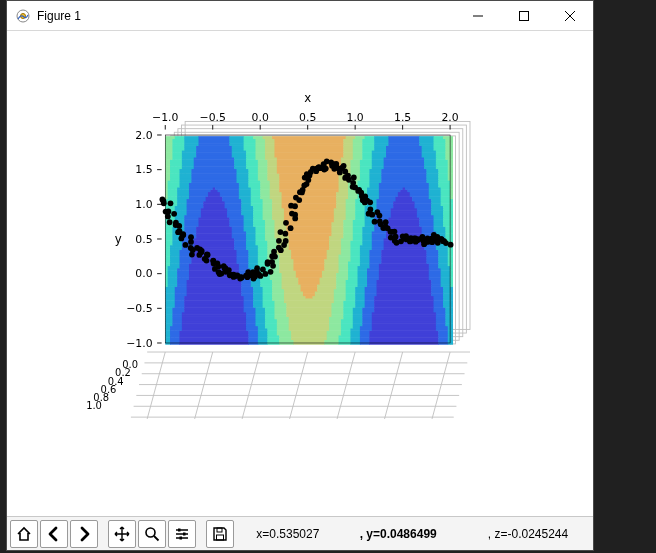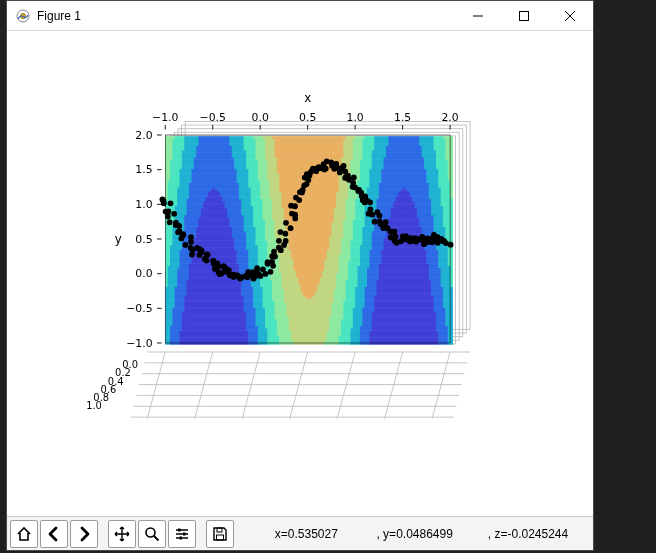--- a/index.html
+++ b/index.html
@@ -43,22 +43,22 @@
     width:28px; height:28px; margin:3px 1px;
     border:1px solid #9a9a9a; background:#fff;
     display:flex; align-items:center; justify-content:center;
     border-radius:2px;
   }
   .tbtn svg{width:16px;height:16px;}
   .sep{width:6px;}
   .status { flex:1 1 auto; text-align:right; padding-right:10px;
             font-size:12px; color:#000; font-family:"Segoe UI",Tahoma,sans-serif;}
   .status span{display:inline-block;}
-  .s1{min-width:100px;text-align:center;}
-  .s2{min-width:110px;text-align:center;}
+  .s1{min-width:100px;text-align:left;}
+  .s2{min-width:110px;text-align:left;font-weight:bold;}
   .s3{min-width:110px;text-align:center;}
 
   
   .fig {
     position:absolute; left:0; top:0; right:0; bottom:0;
   }
 </style>
 </head>
 <body>
 

